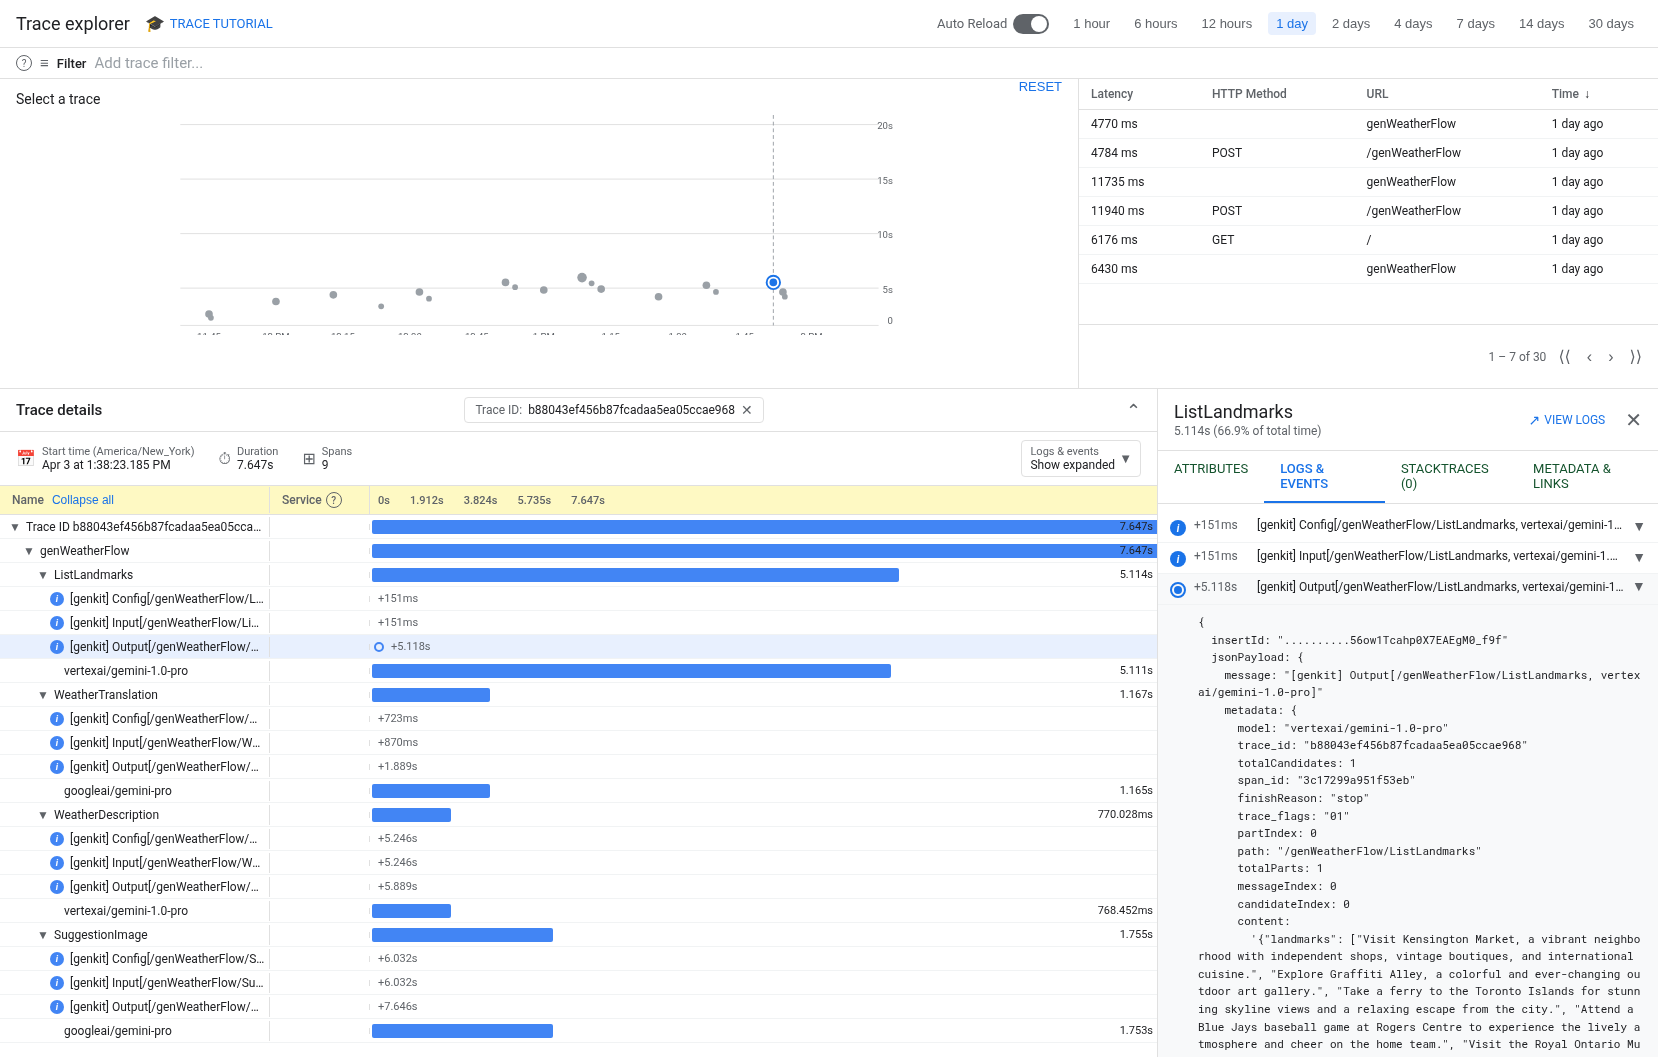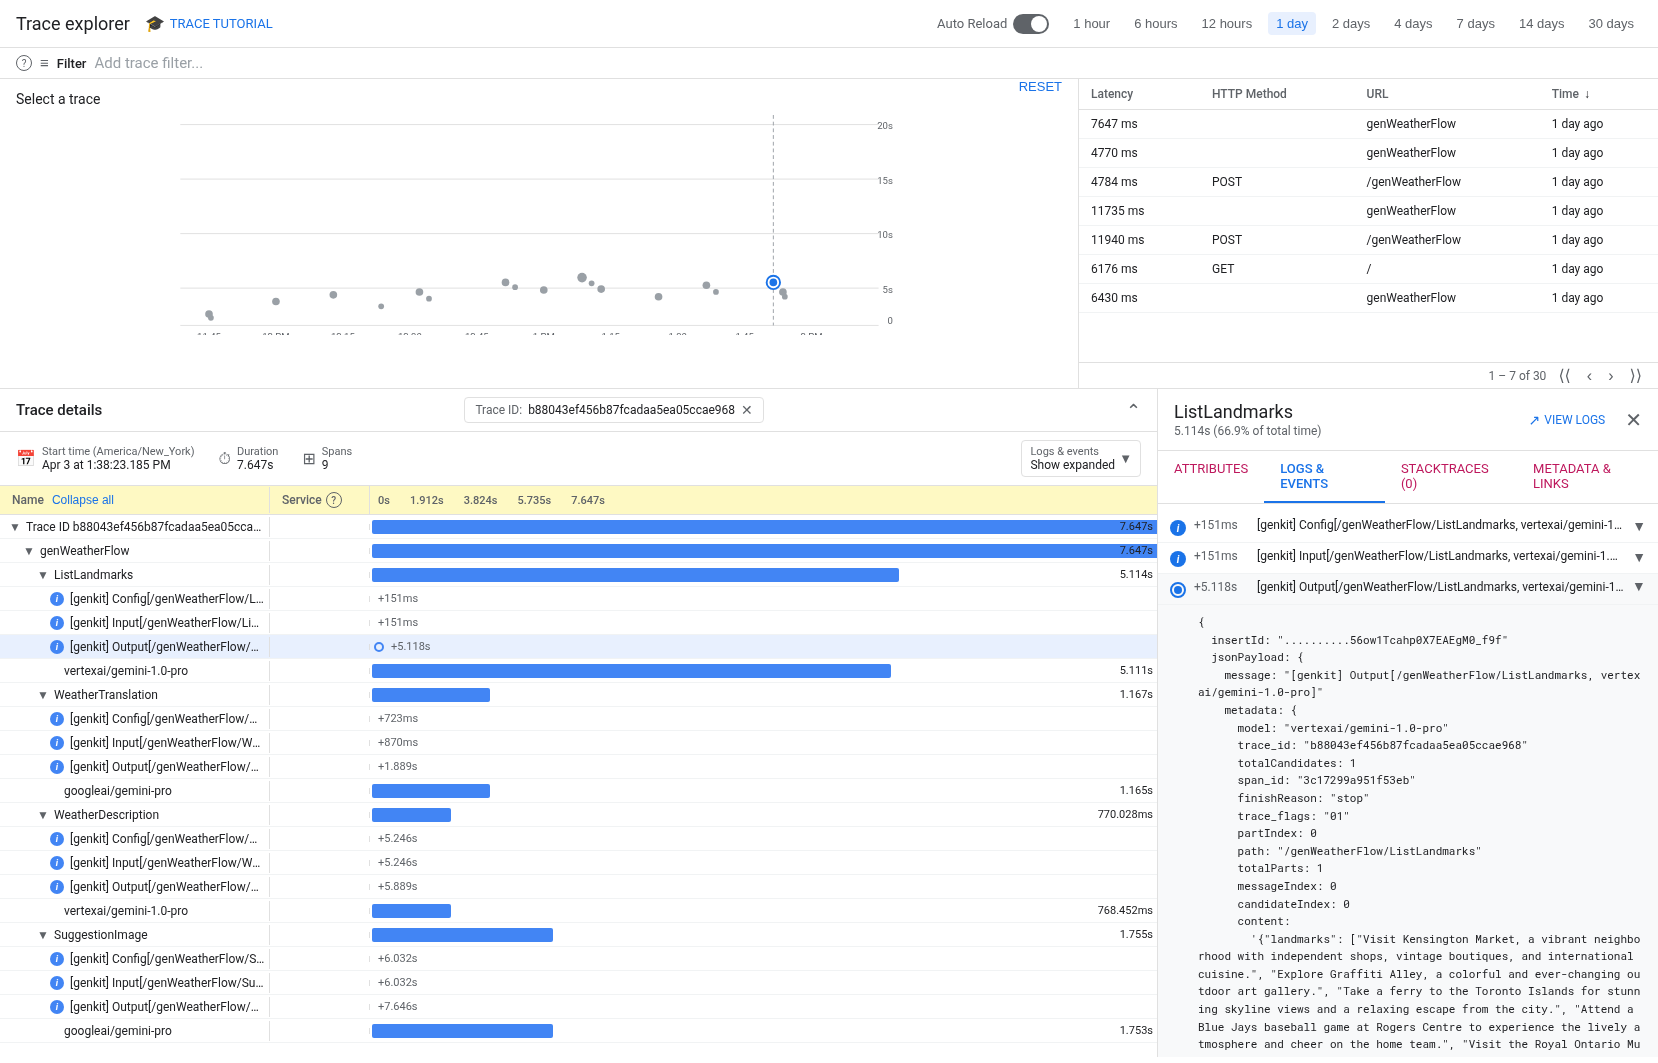--- a/index.html
+++ b/index.html
@@ -34,21 +34,21 @@
     .chart-container { position: relative; height: 240px; }
     .reset-btn { position: absolute; top: 0; right: 16px; color: #1a73e8; background: none; border: none; font-size: 13px; font-weight: 500; cursor: pointer; text-align: center; }
     .chart-svg { width: 100%; height: 220px; }
     
     
     .table-area { width: 580px; border-left: 1px solid #e0e0e0; display: flex; flex-direction: column; }
     .trace-table { width: 100%; border-collapse: collapse; }
     .trace-table th { padding: 8px 12px; text-align: left; font-size: 12px; font-weight: 500; color: #5f6368; border-bottom: 1px solid #e0e0e0; background: #fff; }
     .trace-table td { padding: 7px 12px; font-size: 12px; color: #202124; border-bottom: 1px solid #f1f3f4; }
     .sort-icon { margin-left: 2px; color: #202124; }
-    .pagination { display: flex; align-items: center; justify-content: flex-end; padding: 1px 12px; gap: 8px; font-size: 12px; color: #5f6368; border-top: 1px solid #e0e0e0; margin-top: auto; }
+    .pagination { display: flex; align-items: center; justify-content: flex-end; padding: 20px 12px; gap: 8px; font-size: 12px; color: #5f6368; border-top: 1px solid #e0e0e0; margin-top: auto; }
     .page-btn { background: none; border: none; cursor: pointer; color: #5f6368; padding: 2px 4px; font-size: 16px; }
     .page-btn:disabled { color: #c9c9c9; }
 
     
     .bottom-section { display: flex; flex: 1; overflow: hidden; }
     
     
     .trace-details { display: flex; flex-direction: column; flex: 1; overflow: hidden; border-right: 1px solid #e0e0e0; }
     .trace-details-header { display: flex; align-items: center; justify-content: space-between; padding: 8px 16px; border-bottom: 1px solid #e0e0e0; }
     .trace-details-title { font-size: 15px; font-weight: 500; }
@@ -90,21 +90,21 @@
 
     
     .right-panel { width: 500px; min-width: 500px; display: flex; flex-direction: column; overflow: hidden; }
     .right-panel-header { display: flex; align-items: center; justify-content: space-between; padding: 12px 16px; border-bottom: 1px solid #e0e0e0; }
     .right-panel-title { font-size: 18px; font-weight: 400; }
     .right-panel-subtitle { font-size: 12px; color: #5f6368; margin-top: 2px; }
     .view-logs-link { color: #1a73e8; font-size: 12px; display: flex; align-items: center; gap: 4px; cursor: pointer; text-decoration: none; }
     .close-btn { color: #5f6368; cursor: pointer; font-size: 20px; margin-left: 12px; }
     
     .right-panel-tabs { display: flex; border-bottom: 1px solid #e0e0e0; }
-    .rpanel-tab { padding: 10px 16px; font-size: 13px; color: #be185d; cursor: pointer; border-bottom: 2px solid transparent; }
+    .rpanel-tab { padding: 10px 16px; font-size: 13px; color: #14532d; cursor: pointer; border-bottom: 2px solid transparent; }
     .rpanel-tab.active { color: #1a73e8; border-bottom-color: #1a73e8; font-weight: 500; }
     
     .right-panel-content { flex: 1; overflow-y: auto; padding: 8px 0; }
     
     .log-entry { display: flex; align-items: flex-start; padding: 6px 12px; gap: 8px; border-bottom: 1px solid #f1f3f4; }
     .log-entry.expanded { background: #f8f9fa; }
     .log-icon-btn { width: 16px; height: 16px; border-radius: 50%; background: #1a73e8; display: flex; align-items: center; justify-content: center; flex-shrink: 0; margin-top: 2px; cursor: pointer; }
     .log-i { font-size: 10px; color: white; font-style: italic; font-weight: bold; }
     .log-time { font-size: 12px; color: #5f6368; white-space: nowrap; min-width: 55px; }
     .log-text { font-size: 12px; color: #202124; flex: 1; overflow: hidden; text-overflow: ellipsis; white-space: nowrap; }
@@ -221,26 +221,20 @@
       <table class="trace-table">
         <thead>
           <tr>
             <th>Latency</th>
             <th>HTTP Method</th>
             <th>URL</th>
             <th style="cursor:pointer;">Time <span class="sort-icon">↓</span></th>
           </tr>
         </thead>
         <tbody id="trace-table-body">
-        <tr style="cursor: pointer;">
-    <td>7647 ms</td>
-    <td></td>
-    <td>genWeatherFlow</td>
-    <td>1 day ago</td>
-  </tr>
             <tr style="cursor: pointer;">
     <td>4770 ms</td>
     <td></td>
     <td>genWeatherFlow</td>
     <td>1 day ago</td>
   </tr>
             <tr style="cursor: pointer;">
     <td>4784 ms</td>
     <td>POST</td>
     <td>/genWeatherFlow</td>

